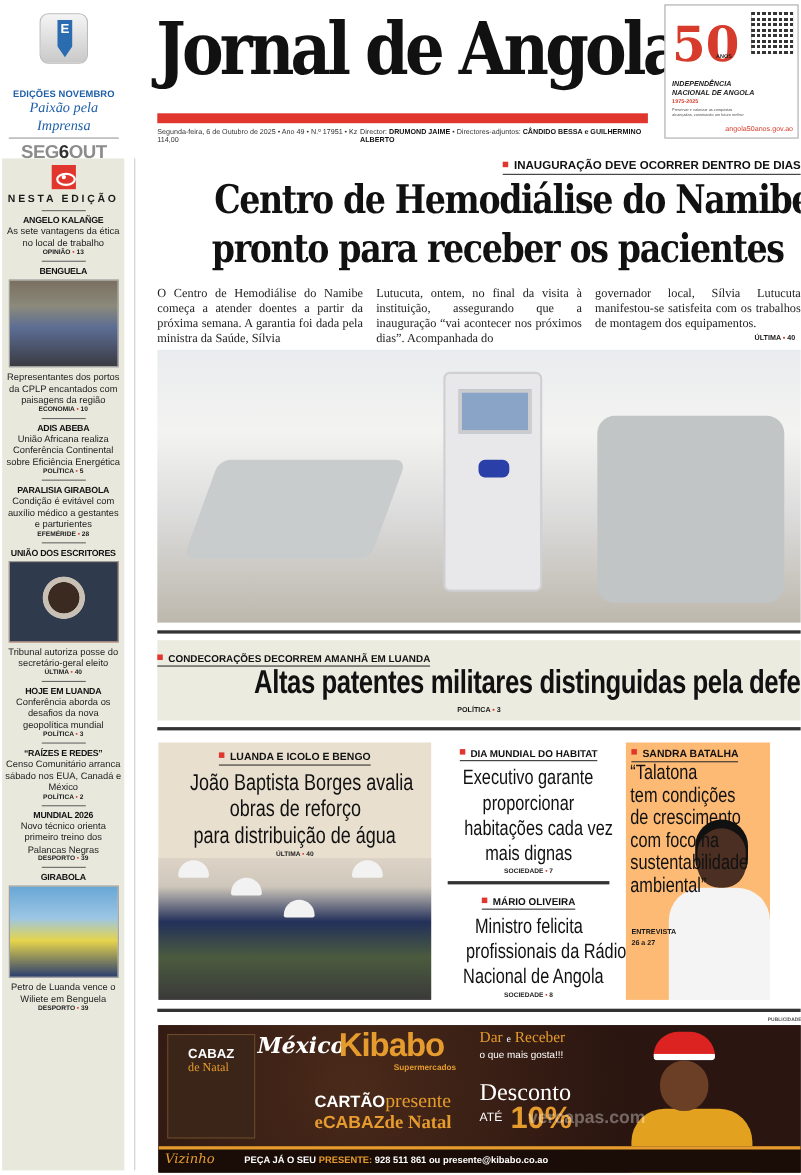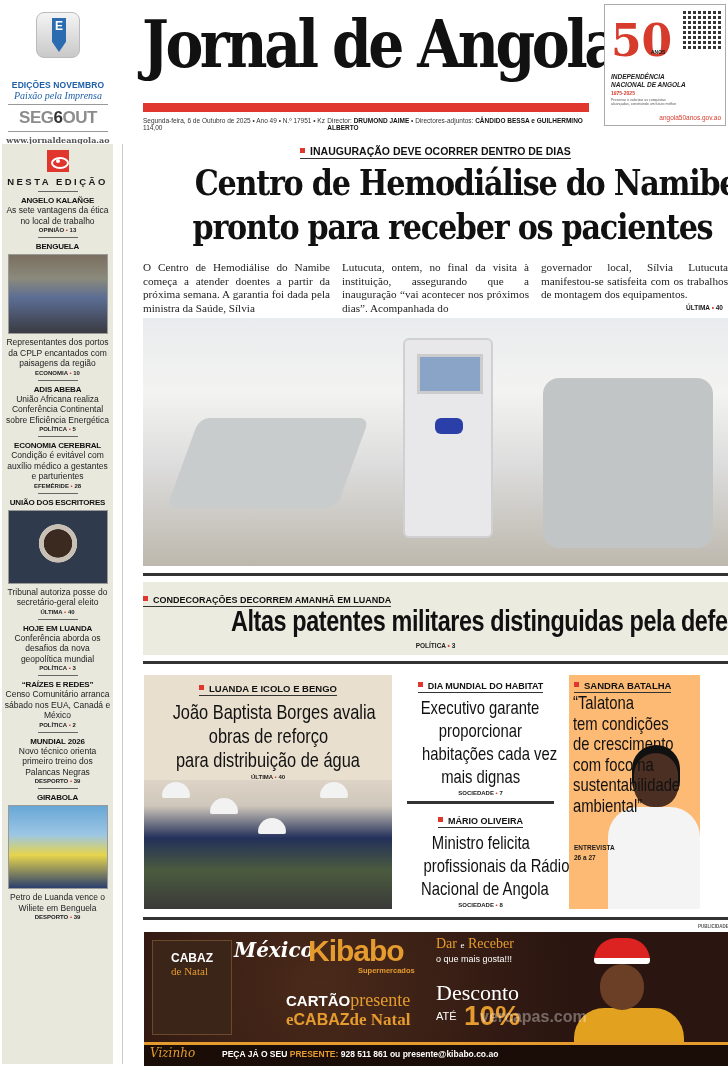--- a/index.html
+++ b/index.html
@@ -3,21 +3,21 @@
 <meta charset="utf-8">
 <style>
 *{box-sizing:border-box;margin:0;padding:0}
 html,body{width:728px;height:1068px;background:#fff;overflow:hidden;font-family:"Liberation Sans",sans-serif;color:#1a1a1a}
 .page{position:relative;width:728px;height:1068px;background:#fff}
 
 .mast-left{position:absolute;left:4px;top:8px;width:108px;text-align:center}
 .logo-box{margin:4px auto 0;width:44px;height:46px;border-radius:8px;background:linear-gradient(#f4f4f4,#c9c9c9);border:1px solid #bbb;position:relative}
 .logo-box .e{position:absolute;left:15px;top:5px;width:14px;height:34px;background:#2b6cb0;color:#fff;font-weight:bold;font-size:12px;line-height:16px;clip-path:polygon(0 0,100% 0,100% 70%,50% 100%,0 70%)}
 .ed-name{font-size:8.5px;font-weight:bold;color:#1f5fa8;margin-top:22px;letter-spacing:.1px}
-.ed-slogan{font-family:"Liberation Serif",serif;font-style:italic;font-size:10px;color:#1f5fa8}
+.ed-slogan{font-family:"Liberation Serif",serif;font-style:italic;font-size:13px;color:#1f5fa8}
 .hr-thin{height:1px;background:#999;margin:3px 4px}
 .date-big{font-size:17px;font-weight:bold;color:#8c8c8c;letter-spacing:-.5px;font-family:"Liberation Sans",sans-serif}
 .date-big b{color:#333}
 .website{font-family:"DejaVu Serif",serif;font-size:8px;font-weight:bold;color:#555}
 
 .title{position:absolute;left:142px;top:-4px;width:448px;font-family:"DejaVu Serif",serif;font-weight:bold;font-size:66px;letter-spacing:-4px;line-height:96px;color:#111;transform:scaleX(.86);transform-origin:left;white-space:nowrap}
 .redbar{position:absolute;left:143px;top:103px;width:446px;height:9px;background:#e0362e}
 .meta{position:absolute;left:143px;top:117px;width:446px;display:flex;justify-content:space-between;font-size:6.5px;color:#333}
 .meta b{font-weight:bold;color:#111}
 
@@ -44,21 +44,21 @@
 .sref .dot{color:#e0362e}
 .simg{width:100px;margin:3px auto 3px;border:1px solid #999}
 .img-group{height:80px;background:linear-gradient(180deg,#7a6f60 0%,#8b8a7b 30%,#5c6d94 55%,#3a3b42 100%)}
 .img-writer{height:74px;background:radial-gradient(circle at 50% 45%,#3a2a20 0 22%,#c9c0b5 23% 30%,#2f3a4c 31% 100%),#c45a40}
 .img-foot{height:84px;background:linear-gradient(180deg,#68a7d6 0%,#9cc6e4 35%,#e6d44c 60%,#2b3f6e 100%)}
 
 .vdiv{position:absolute;left:122px;top:144px;width:1px;height:920px;background:#ccc}
 
 .kicker{display:inline-block;font-size:10.5px;font-weight:bold;border-bottom:1.5px solid #333;padding-bottom:1px;color:#111}
 .kicker::before{content:"";display:inline-block;width:5px;height:5px;background:#e0362e;margin-right:5px;vertical-align:2px}
-.k1{position:absolute;left:143px;top:141px;width:585px;text-align:center}
+.k1{position:absolute;left:143px;top:141px;width:585px;text-align:right}
 .hl{position:absolute;left:143px;top:160px;width:585px;text-align:center;font-family:"DejaVu Serif",serif;font-weight:bold;font-size:36px;line-height:44px;letter-spacing:-1.5px;color:#111;white-space:nowrap}
 .hl span{display:inline-block;transform:scaleX(.84)}
 .body{position:absolute;left:143px;top:261px;width:585px;display:flex;gap:12px;font-family:"Liberation Serif",serif;font-size:11.2px;line-height:13.6px;color:#222}
 .body div{flex:1;text-align:justify}
 .ref-ult{position:absolute;left:686px;top:304px;font-size:6.5px;font-weight:bold}
 .ref-ult .dot,.ref .dot{color:#e0362e}
 .mainimg{position:absolute;left:143px;top:318px;width:585px;height:248px;background:
  linear-gradient(180deg,#e9ecee 0%,#f3f3f1 30%,#dcdcdc 60%,#bdb8ad 100%)}
 .chair1{position:absolute;left:40px;top:100px;width:170px;height:90px;background:#c9cccd;border-radius:10px;transform:skewX(-20deg)}
 .chair2{position:absolute;left:400px;top:60px;width:170px;height:170px;background:#c2c5c6;border-radius:16px}
@@ -187,21 +187,21 @@
     <div class="sdiv"></div>
 
     <div>
       <div class="skick">ADIS ABEBA</div>
       <div class="stext">União Africana realiza Conferência Continental sobre Eficiência Energética</div>
       <div class="sref"><span>POLÍTICA</span> <span class="dot">•</span> <span>5</span></div>
     </div>
     <div class="sdiv"></div>
 
     <div>
-      <div class="skick">ECONOMIA CEREBRAL</div>
+      <div class="skick">PARALISIA GIRABOLA</div>
       <div class="stext">Condição é evitável com auxílio médico a gestantes e parturientes</div>
       <div class="sref"><span>EFEMÉRIDE</span> <span class="dot">•</span> <span>28</span></div>
     </div>
     <div class="sdiv"></div>
 
     <div>
       <div class="skick">UNIÃO DOS ESCRITORES</div>
       <div class="simg img-writer"></div>
       <div class="stext">Tribunal autoriza posse do secretário-geral eleito</div>
       <div class="sref"><span>ÚLTIMA</span> <span class="dot">•</span> <span>40</span></div>

